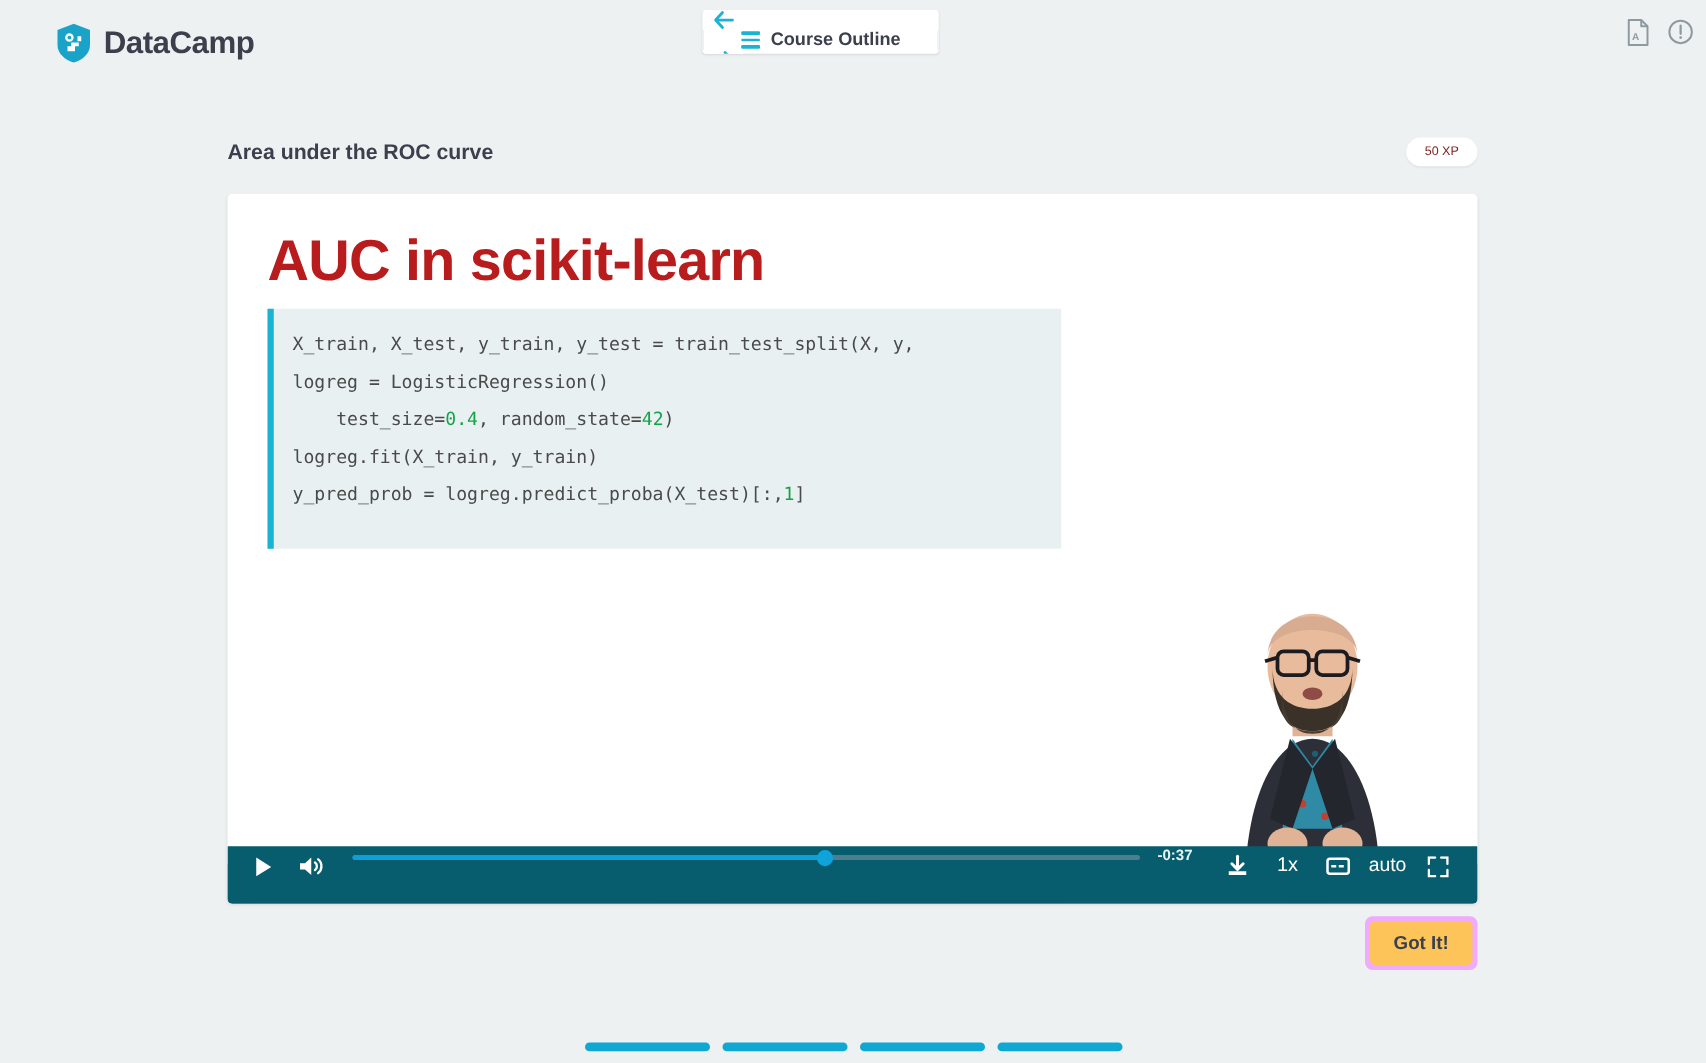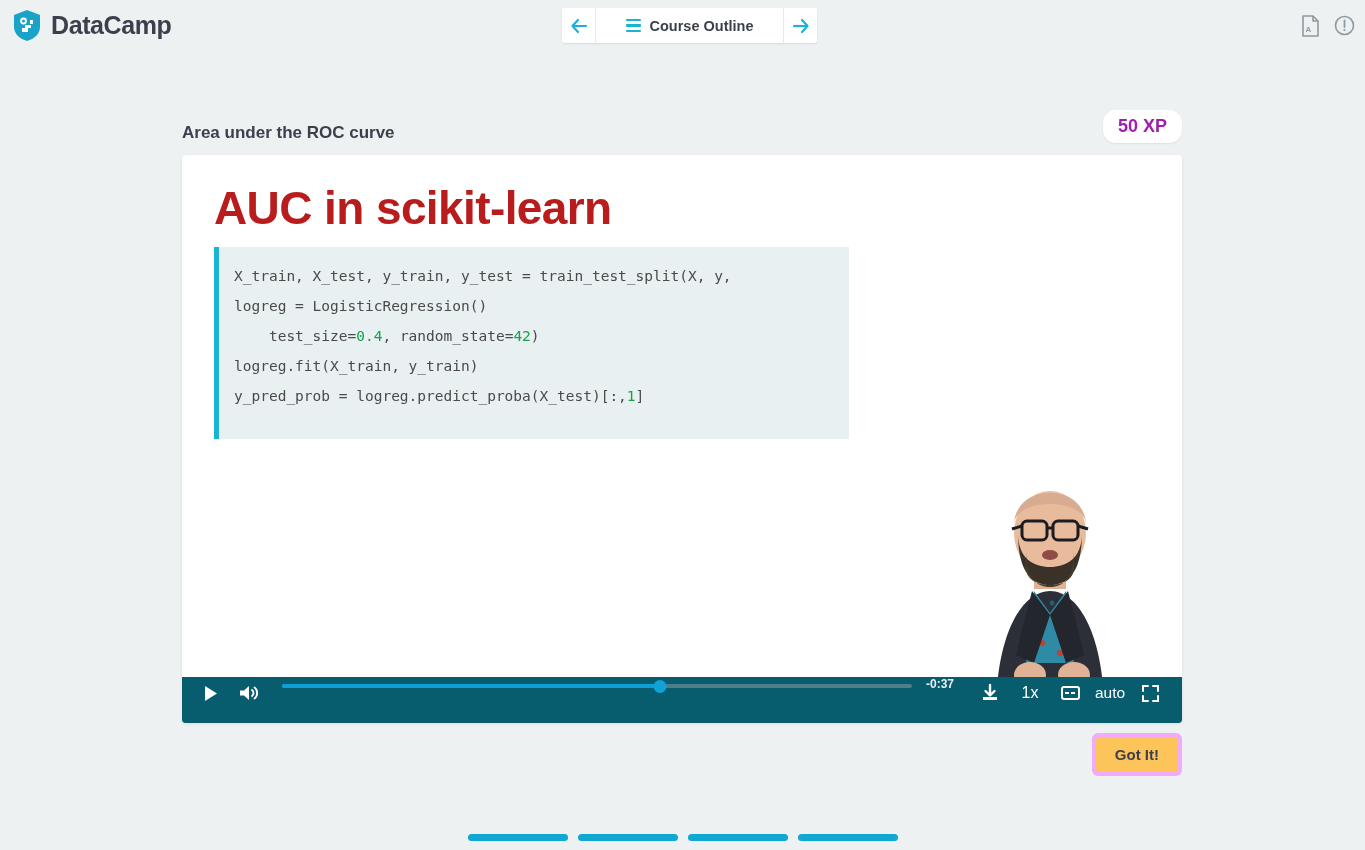--- a/index.html
+++ b/index.html
@@ -7,35 +7,36 @@
     width:1365px; height:850px;
     background:#eef1f2;
     font-family:"Liberation Sans", sans-serif;
     overflow:hidden;
   }
 
   
   .topbar {
     position:relative; height:51px; width:100%;
     background:#eef1f2;
-    display:flex; align-items:center;
+    display:flex; align-items:flex-end;padding-left:32px;
   }
   .logo-wrap { display:flex; align-items:center; gap:9px; padding-left:12px; }
   .logo-mark { width:30px; height:33px; display:block; }
   .logo-text {
     font-size:25px; font-weight:bold; color:#3c3f4c;
     letter-spacing:-0.4px;
   }
 
   .outline-group {
     position:absolute; left:562px; top:8px;
     display:flex; height:35px;
     background:#fff; border-radius:3px;
     box-shadow:0 1px 2px rgba(0,0,0,.10);
     overflow:hidden;
+    flex-direction:column;
   }
   .outline-arrow {
     width:33px; display:flex; align-items:center; justify-content:center;
     cursor:pointer; background:#fff;
   }
   .outline-arrow svg { display:block; }
   .outline-center {
     display:flex; align-items:center; justify-content:center; gap:9px;
     width:189px;
     border-left:1px solid #e7eaec; border-right:1px solid #e7eaec;
@@ -47,26 +48,26 @@
 
   .top-right {
     position:absolute; right:10px; top:0; height:51px;
     display:flex; align-items:center; gap:14px;
   }
   .top-right .ticon { cursor:pointer; display:block; opacity:.85; }
 
   
   .title-row {
     position:absolute; left:182px; top:110px; width:1000px;
-    display:flex; align-items:flex-end; justify-content:space-between;
+    display:flex; align-items:center; justify-content:space-between;
   }
   .ex-title { font-size:17px; font-weight:bold; color:#3c3f4c; }
   .xp-badge {
     background:#fff; border-radius:13px;
-    padding:6px 15px; font-size:18px; font-weight:bold; color:#a21caf;
+    padding:6px 15px; font-size:10px; font-weight:normal; color:#7f1d1d;
     box-shadow:0 1px 2px rgba(0,0,0,.07);
   }
 
   
   .video-card {
     position:absolute; left:182px; top:155px;
     width:1000px; height:568px;
     background:#fff; border-radius:4px;
     box-shadow:0 1px 3px rgba(0,0,0,.09);
     overflow:hidden;

